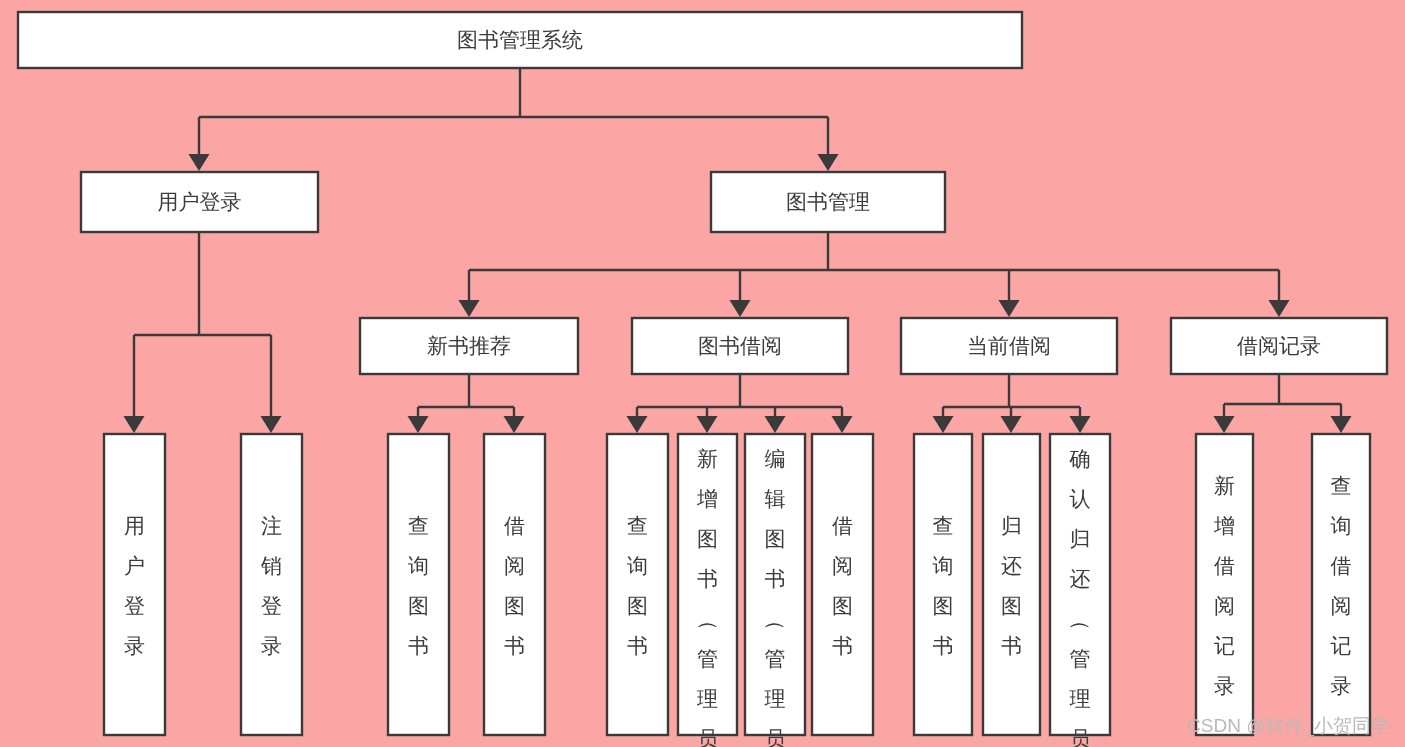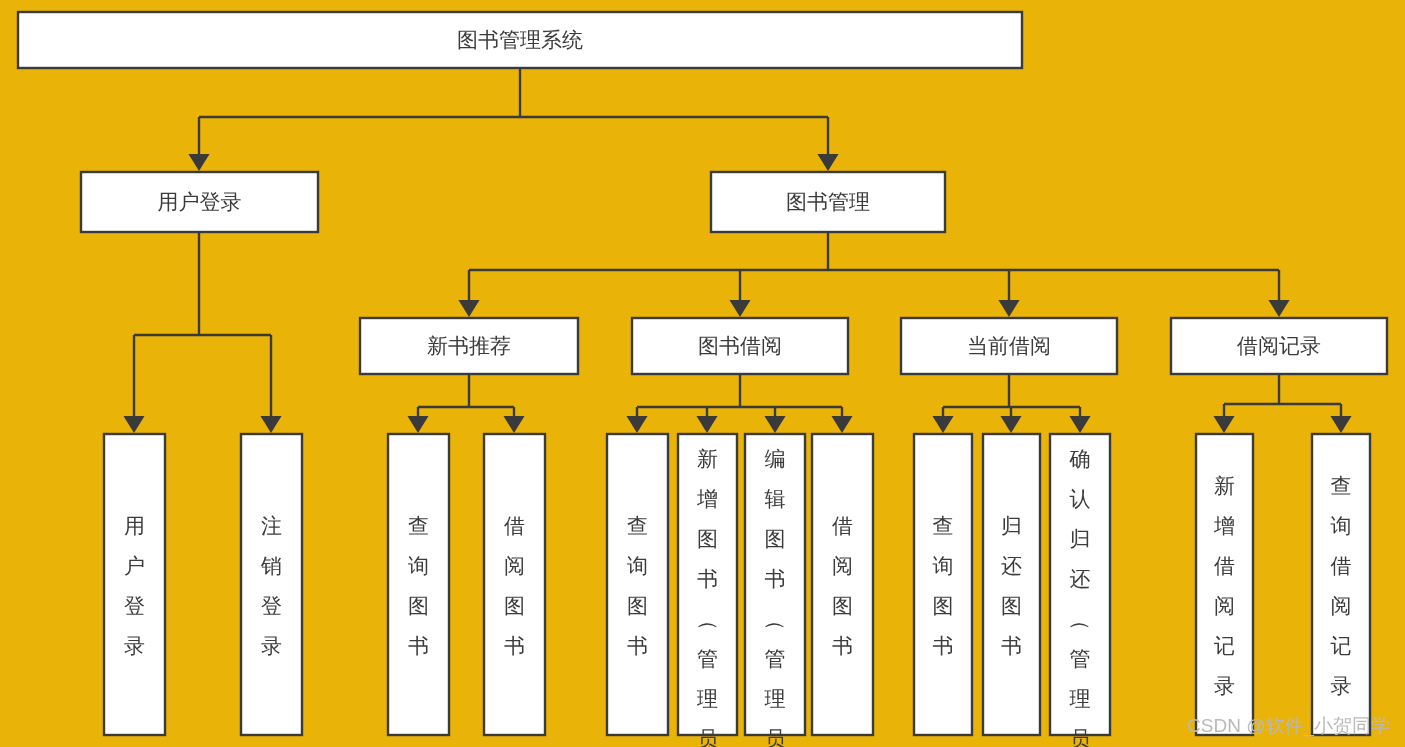--- a/index.html
+++ b/index.html
@@ -10,21 +10,21 @@
   body {
     width: 1405px;
     height: 747px;
     font-family: "Liberation Sans", "DejaVu Sans", sans-serif;
     overflow: hidden;
   }
   #diagram-root {
     position: relative;
     width: 1405px;
     height: 747px;
-    background: #eab308;
+    background: #fca5a5;
   }
   svg.diagram-canvas {
     position: absolute;
     left: 0;
     top: 0;
     width: 1405px;
     height: 747px;
     display: block;
   }
   .node-box {

